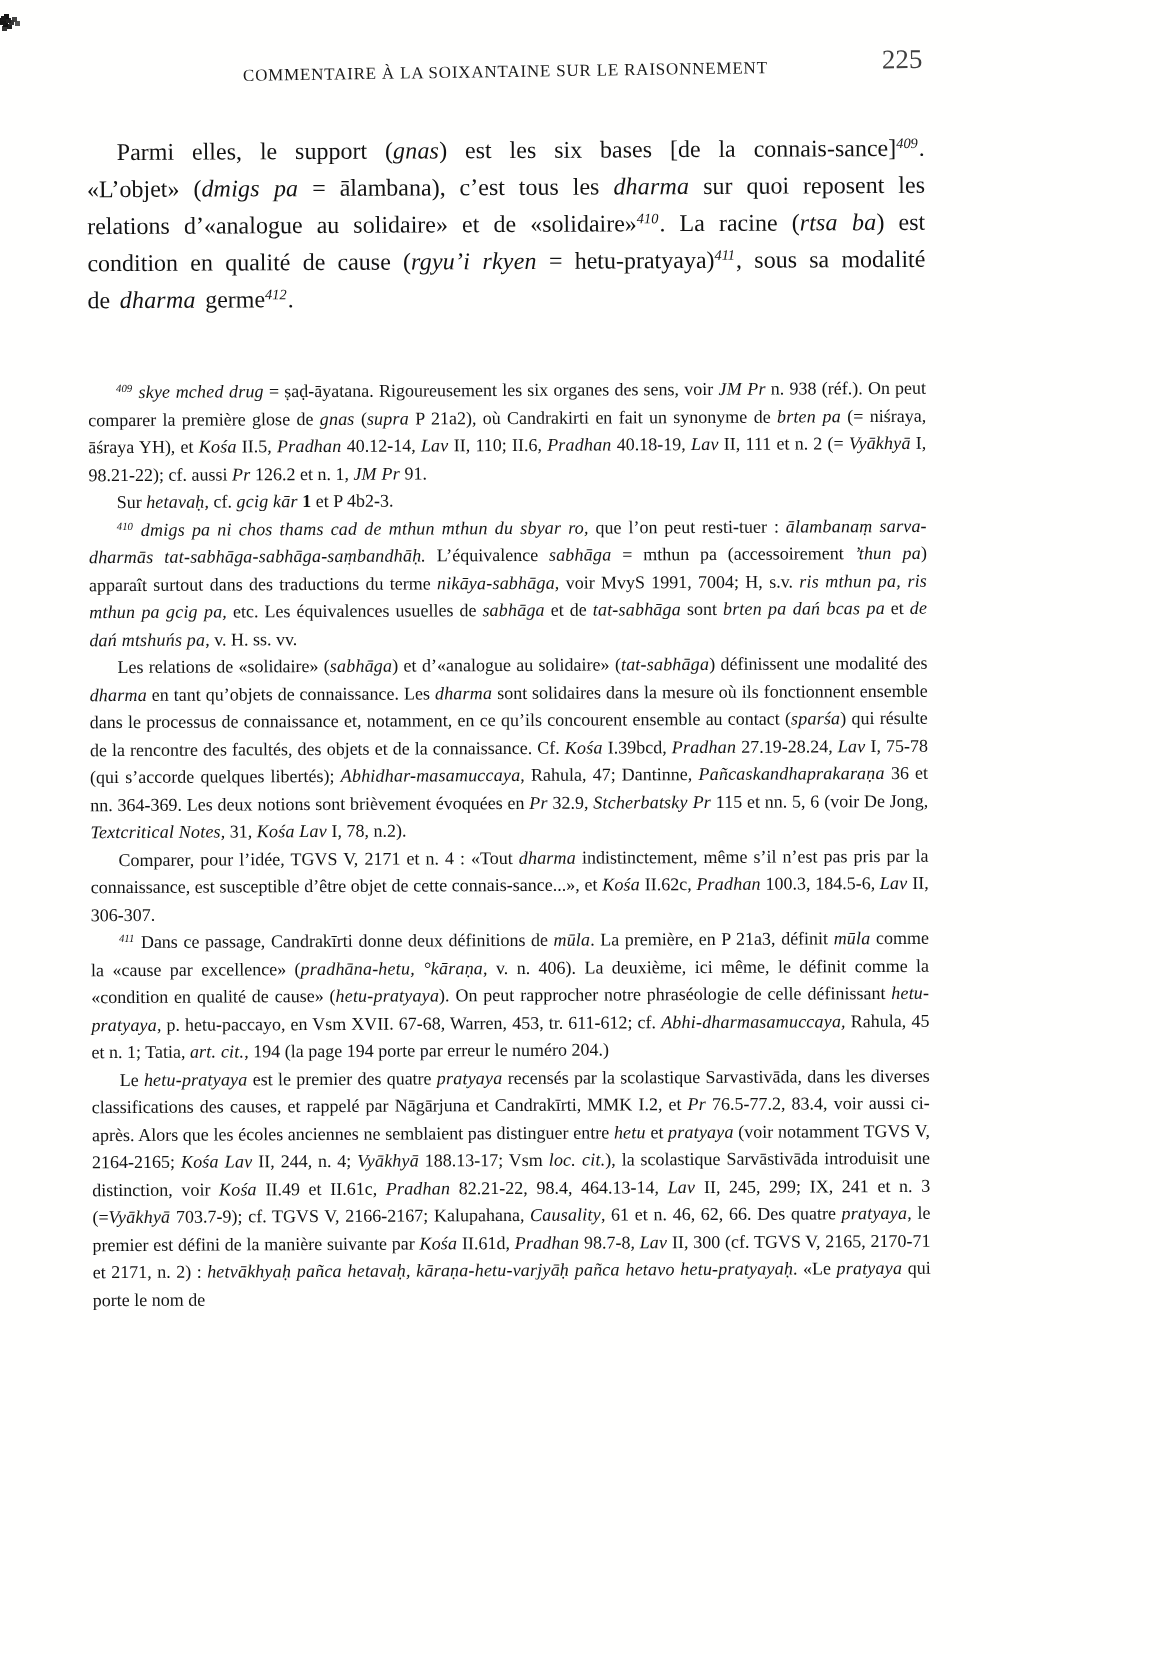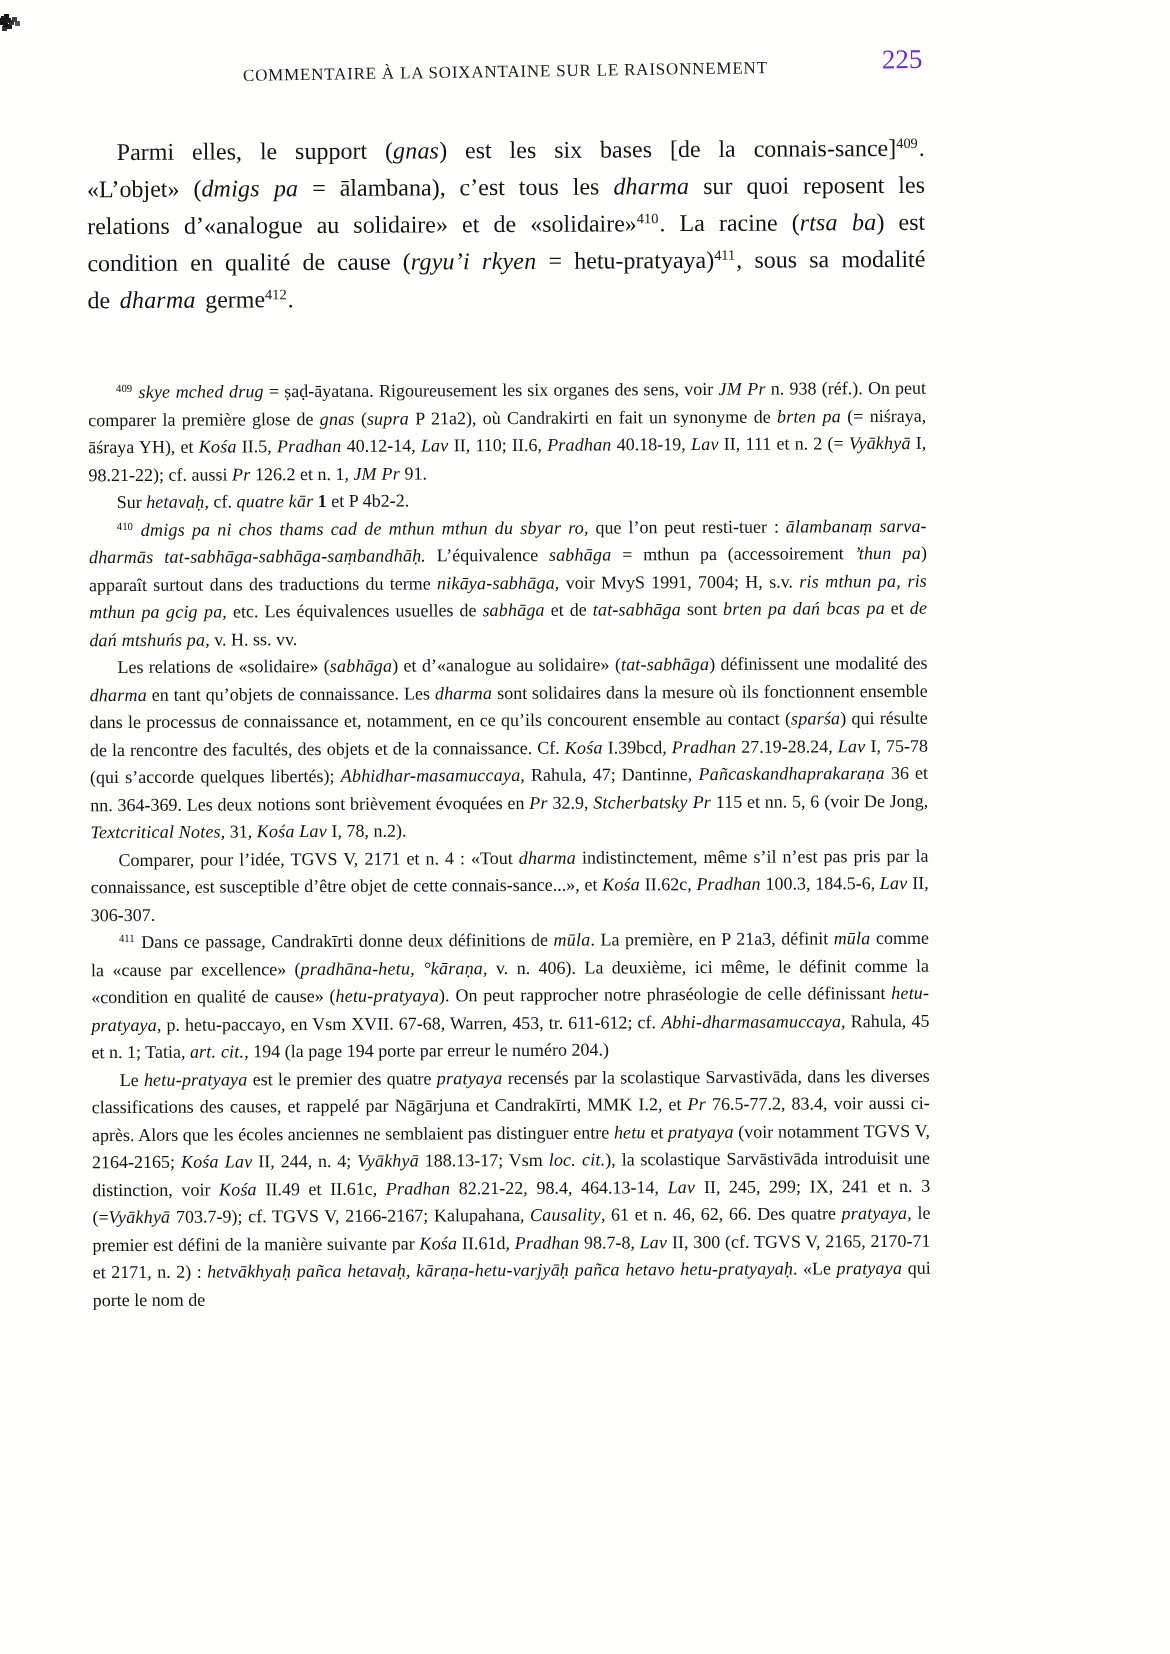--- a/index.html
+++ b/index.html
@@ -56,21 +56,21 @@
     font-size: 17px;
     letter-spacing: 0.8px;
     white-space: nowrap;
     color: #1a1a1a;
   }
   .page-number {
     position: absolute;
     right: 2px;
     top: 0;
     font-size: 27px;
-    color: #6d28d9;
+    color: #404040;
   }
   .body-text {
     margin-top: 42px;
     font-size: 24px;
     line-height: 37px;
     text-align: justify;
     word-spacing: 3.5px;
   }
   .body-text p {
     margin: 0;
@@ -86,20 +86,21 @@
     margin: 0;
     text-indent: 28px;
   }
   sup {
     font-size: 60%;
     line-height: 0;
     vertical-align: baseline;
     position: relative;
     top: -0.55em;
     padding-right: 1px;
+    font-style: italic;
   }
   i { letter-spacing: 0.2px; }
 </style>
 </head>
 <body>
 
 <div class="page">
   <div class="ink-smudge"></div>
 
   <div class="content">
@@ -108,21 +109,21 @@
       <span class="header-title">COMMENTAIRE À LA SOIXANTAINE SUR LE RAISONNEMENT</span>
       <span class="page-number">225</span>
     </div>
 
     <div class="body-text">
       <p><span>Parmi elles, le support (</span><i>gnas</i><span>) est les six bases [de la connais-sance]</span><sup>409</sup><span>. «L’objet» (</span><i>dmigs pa</i><span> = ālambana), c’est tous les </span><i>dharma</i><span> sur quoi reposent les relations d’«analogue au solidaire» et de «solidaire»</span><sup>410</sup><span>. La racine (</span><i>rtsa ba</i><span>) est condition en qualité de cause (</span><i>rgyu’i rkyen</i><span> = hetu-pratyaya)</span><sup>411</sup><span>, sous sa modalité de </span><i>dharma</i><span> germe</span><sup>412</sup><span>.</span></p>
     </div>
 
     <div class="footnotes">
       <p><sup>409</sup><span> </span><i>skye mched drug</i><span> = ṣaḍ-āyatana. Rigoureusement les six organes des sens, voir </span><i>JM Pr</i><span> n. 938 (réf.). On peut comparer la première glose de </span><i>gnas</i><span> (</span><i>supra</i><span> P 21a2), où Candrakirti en fait un synonyme de </span><i>brten pa</i><span> (= niśraya, āśraya YH), et </span><i>Kośa</i><span> II.5, </span><i>Pradhan</i><span> 40.12-14, </span><i>Lav</i><span> II, 110; II.6, </span><i>Pradhan</i><span> 40.18-19, </span><i>Lav</i><span> II, 111 et n. 2 (= </span><i>Vyākhyā</i><span> I, 98.21-22); cf. aussi </span><i>Pr</i><span> 126.2 et n. 1, </span><i>JM Pr</i><span> 91.</span></p>
-      <p><span>Sur </span><i>hetavaḥ</i><span>, cf. </span><i>quatre kār</i><span> </span><b>1</b><span> et P 4b2-2.</span></p>
+      <p><span>Sur </span><i>hetavaḥ</i><span>, cf. </span><i>gcig kār</i><span> </span><b>1</b><span> et P 4b2-3.</span></p>
       <p><sup>410</sup><span> </span><i>dmigs pa ni chos thams cad de mthun mthun du sbyar ro,</i><span> que l’on peut resti-tuer : </span><i>ālambanaṃ sarva-dharmās tat-sabhāga-sabhāga-saṃbandhāḥ.</i><span> L’équivalence </span><i>sabhāga</i><span> = mthun pa (accessoirement </span><i>’thun pa</i><span>) apparaît surtout dans des traductions du terme </span><i>nikāya-sabhāga</i><span>, voir MvyS 1991, 7004; H, s.v. </span><i>ris mthun pa, ris mthun pa gcig pa,</i><span> etc. Les équivalences usuelles de </span><i>sabhāga</i><span> et de </span><i>tat-sabhāga</i><span> sont </span><i>brten pa dań bcas pa</i><span> et </span><i>de dań mtshuńs pa</i><span>, v. H. ss. vv.</span></p>
       <p><span>Les relations de «solidaire» (</span><i>sabhāga</i><span>) et d’«analogue au solidaire» (</span><i>tat-sabhāga</i><span>) définissent une modalité des </span><i>dharma</i><span> en tant qu’objets de connaissance. Les </span><i>dharma</i><span> sont solidaires dans la mesure où ils fonctionnent ensemble dans le processus de connaissance et, notamment, en ce qu’ils concourent ensemble au contact (</span><i>sparśa</i><span>) qui résulte de la rencontre des facultés, des objets et de la connaissance. Cf. </span><i>Kośa</i><span> I.39bcd, </span><i>Pradhan</i><span> 27.19-28.24, </span><i>Lav</i><span> I, 75-78 (qui s’accorde quelques libertés); </span><i>Abhidhar-masamuccaya</i><span>, Rahula, 47; Dantinne, </span><i>Pañcaskandhaprakaraṇa</i><span> 36 et nn. 364-369. Les deux notions sont brièvement évoquées en </span><i>Pr</i><span> 32.9, </span><i>Stcherbatsky Pr</i><span> 115 et nn. 5, 6 (voir De Jong, </span><i>Textcritical Notes</i><span>, 31, </span><i>Kośa Lav</i><span> I, 78, n.2).</span></p>
       <p><span>Comparer, pour l’idée, TGVS V, 2171 et n. 4 : «Tout </span><i>dharma</i><span> indistinctement, même s’il n’est pas pris par la connaissance, est susceptible d’être objet de cette connais-sance...», et </span><i>Kośa</i><span> II.62c, </span><i>Pradhan</i><span> 100.3, 184.5-6, </span><i>Lav</i><span> II, 306-307.</span></p>
       <p><sup>411</sup><span> Dans ce passage, Candrakīrti donne deux définitions de </span><i>mūla</i><span>. La première, en P 21a3, définit </span><i>mūla</i><span> comme la «cause par excellence» (</span><i>pradhāna-hetu, °kāraṇa</i><span>, v. n. 406). La deuxième, ici même, le définit comme la «condition en qualité de cause» (</span><i>hetu-pratyaya</i><span>). On peut rapprocher notre phraséologie de celle définissant </span><i>hetu-pratyaya</i><span>, p. hetu-paccayo, en Vsm XVII. 67-68, Warren, 453, tr. 611-612; cf. </span><i>Abhi-dharmasamuccaya,</i><span> Rahula, 45 et n. 1; Tatia, </span><i>art. cit.</i><span>, 194 (la page 194 porte par erreur le numéro 204.)</span></p>
       <p><span>Le </span><i>hetu-pratyaya</i><span> est le premier des quatre </span><i>pratyaya</i><span> recensés par la scolastique Sarvastivāda, dans les diverses classifications des causes, et rappelé par Nāgārjuna et Candrakīrti, MMK I.2, et </span><i>Pr</i><span> 76.5-77.2, 83.4, voir aussi ci-après. Alors que les écoles anciennes ne semblaient pas distinguer entre </span><i>hetu</i><span> et </span><i>pratyaya</i><span> (voir notamment TGVS V, 2164-2165; </span><i>Kośa Lav</i><span> II, 244, n. 4; </span><i>Vyākhyā</i><span> 188.13-17; Vsm </span><i>loc. cit.</i><span>), la scolastique Sarvāstivāda introduisit une distinction, voir </span><i>Kośa</i><span> II.49 et II.61c, </span><i>Pradhan</i><span> 82.21-22, 98.4, 464.13-14, </span><i>Lav</i><span> II, 245, 299; IX, 241 et n. 3 (=</span><i>Vyākhyā</i><span> 703.7-9); cf. TGVS V, 2166-2167; Kalupahana, </span><i>Causality</i><span>, 61 et n. 46, 62, 66. Des quatre </span><i>pratyaya</i><span>, le premier est défini de la manière suivante par </span><i>Kośa</i><span> II.61d, </span><i>Pradhan</i><span> 98.7-8, </span><i>Lav</i><span> II, 300 (cf. TGVS V, 2165, 2170-71 et 2171, n. 2) : </span><i>hetvākhyaḥ pañca hetavaḥ, kāraṇa-hetu-varjyāḥ pañca hetavo hetu-pratyayaḥ</i><span>. «Le </span><i>pratyaya</i><span> qui porte le nom de</span></p>
     </div>
 
   </div>
 </div>
 

